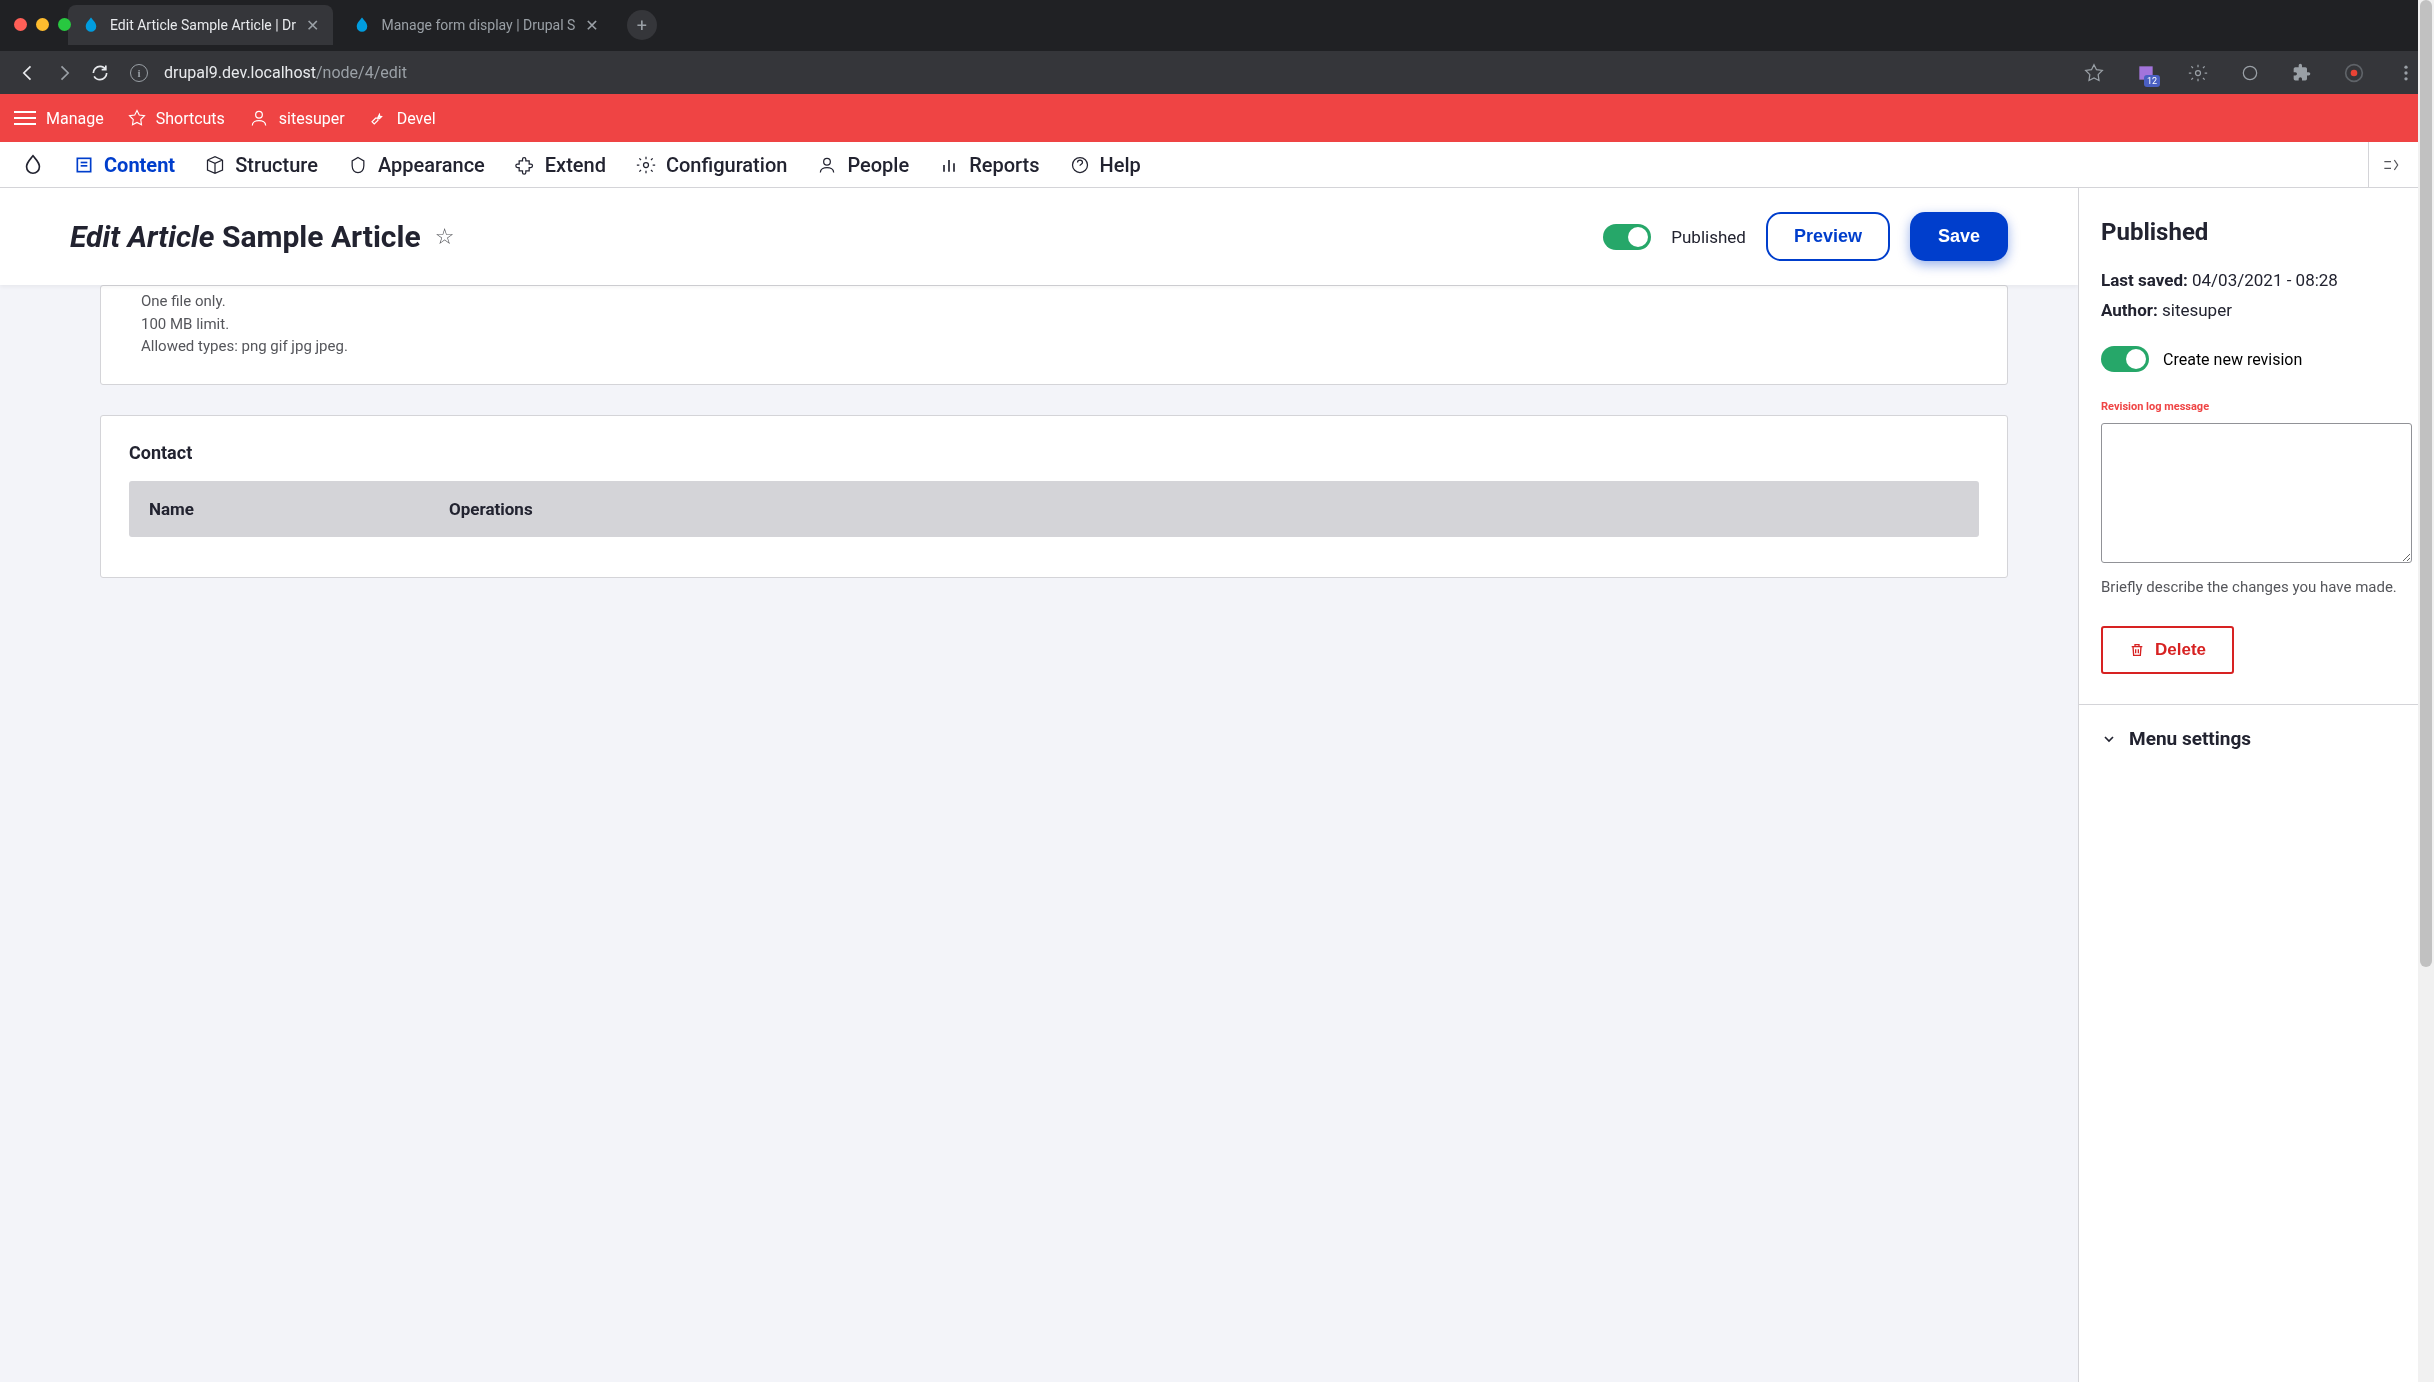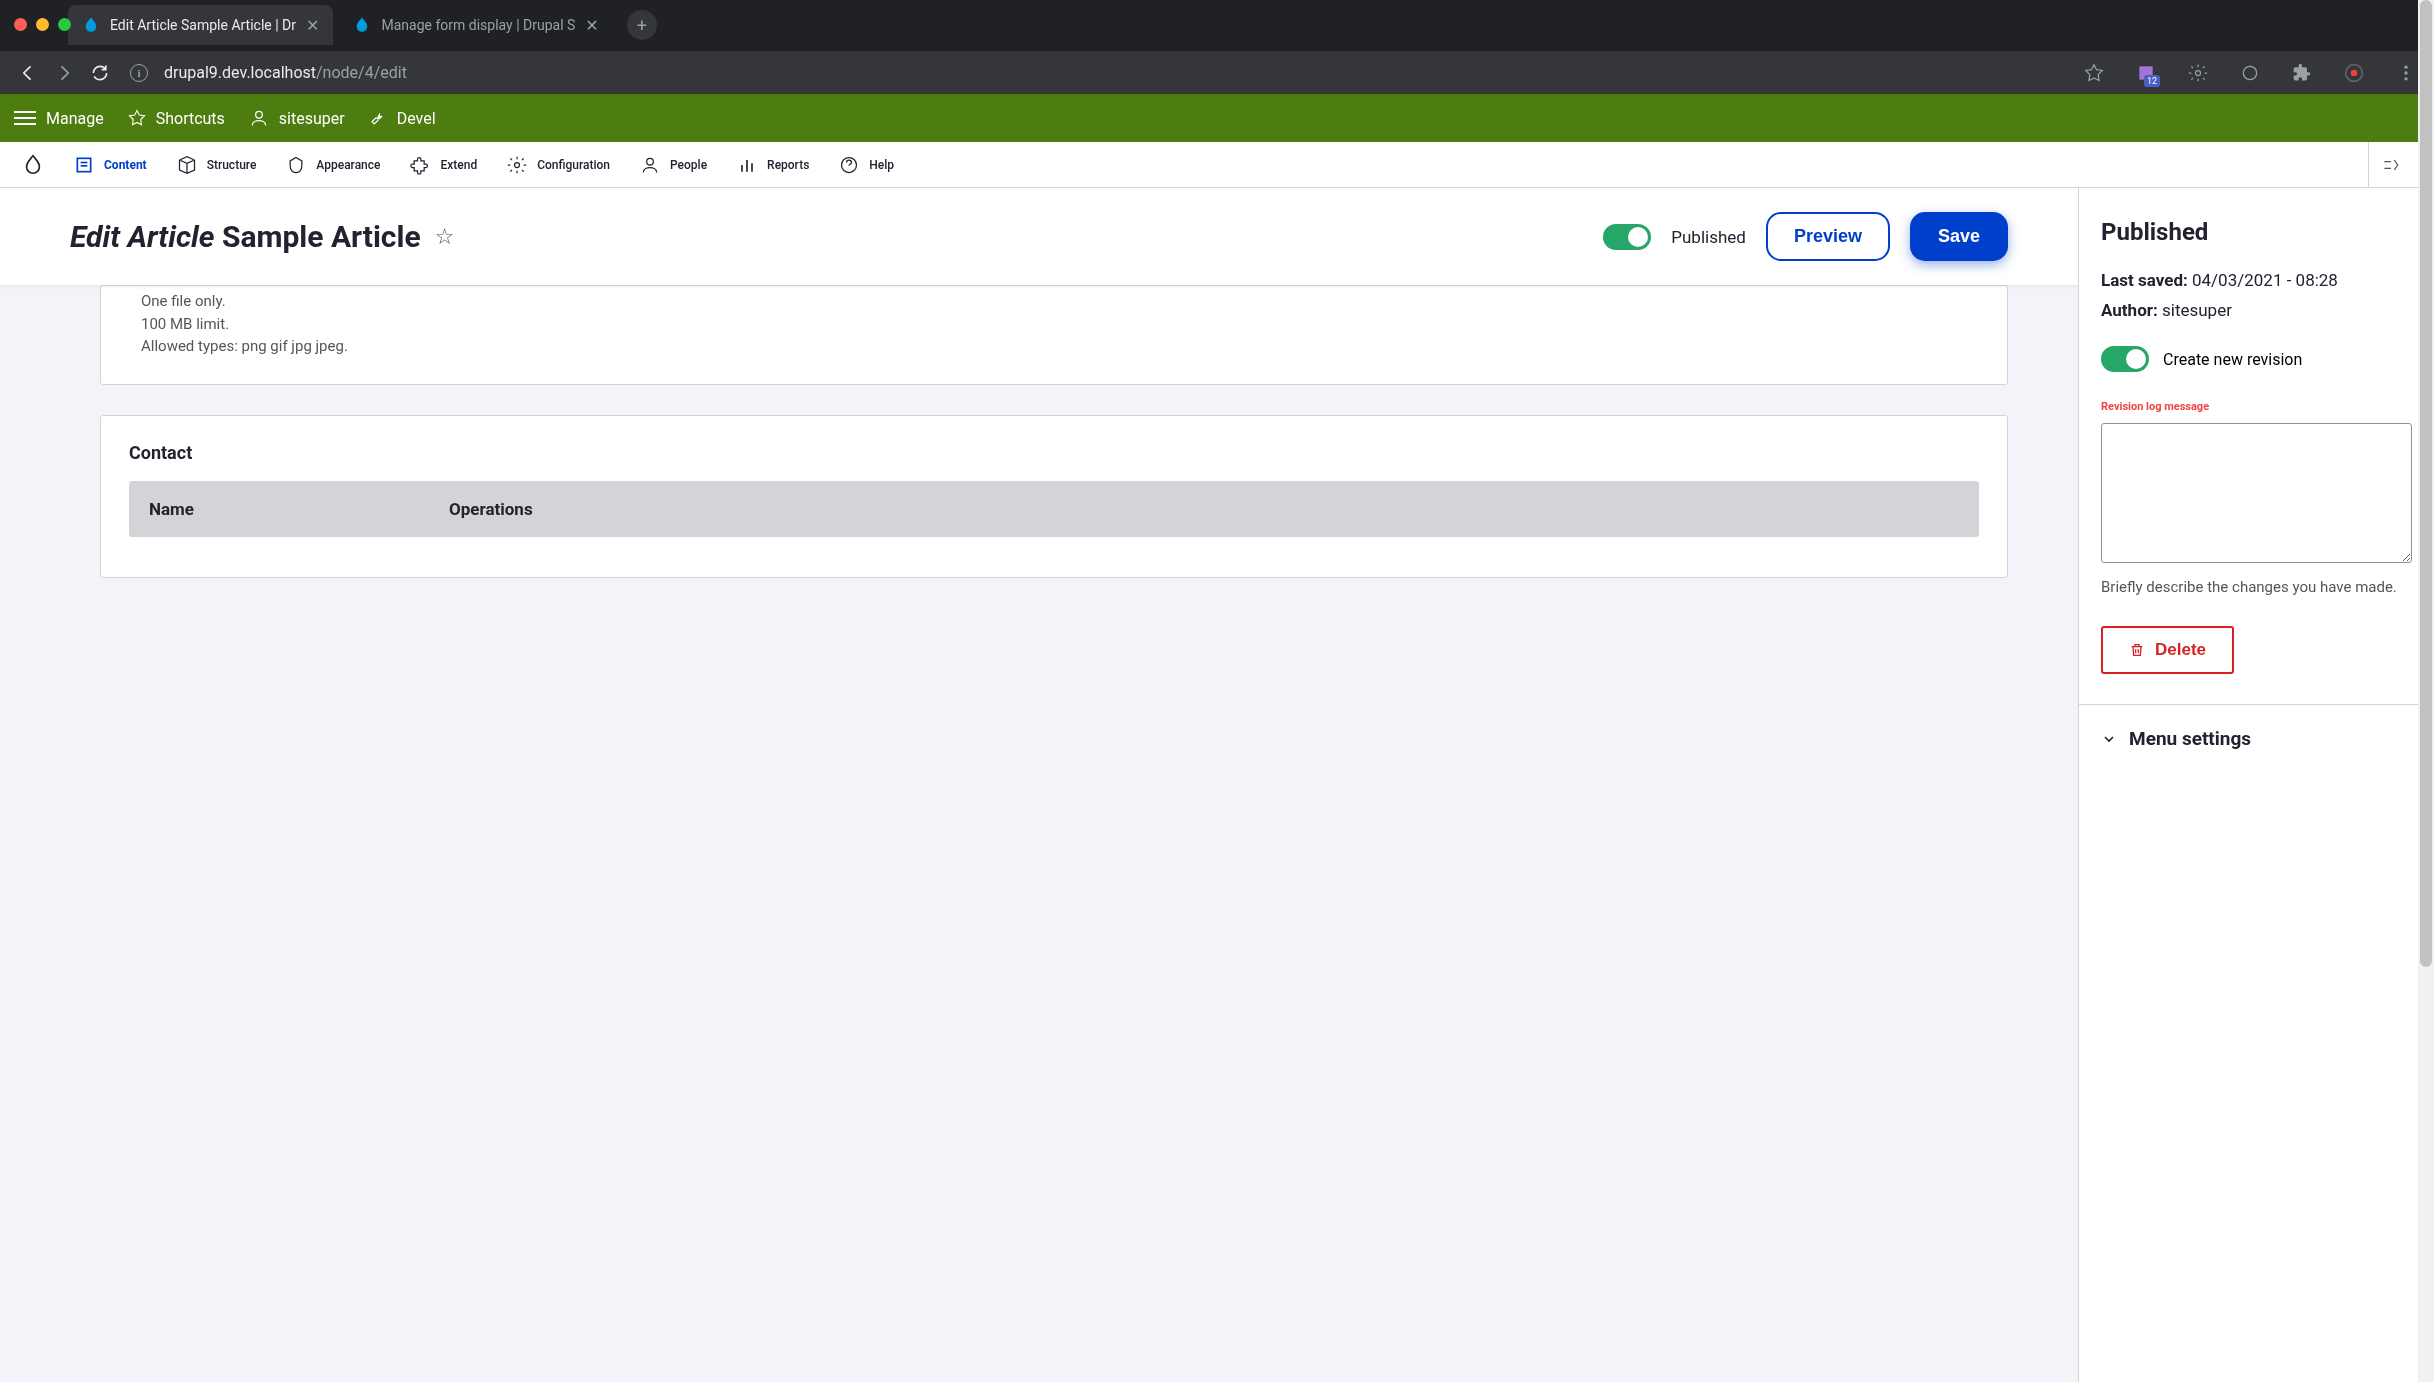--- a/index.html
+++ b/index.html
@@ -27,29 +27,29 @@
 .addr-input { flex: 1; display: flex; align-items: center; padding: 0 12px; color: #e8eaed; font-size: 16px; gap: 16px; }
 .url-prefix { color: #e8eaed; }
 .url-suffix { color: #9aa0a6; }
 .info-icon { width: 18px; height: 18px; border: 1.5px solid #9aa0a6; border-radius: 50%; display: flex; align-items: center; justify-content: center; font-size: 11px; color: #9aa0a6; font-family: serif; font-weight: bold; }
 .ext-icons { display: flex; gap: 32px; align-items: center; padding-right: 8px; }
 .ext-icon { width: 20px; height: 20px; color: #9aa0a6; display: flex; align-items: center; justify-content: center; }
 .ext-badge { position: relative; }
 .ext-badge .badge { position: absolute; bottom: -4px; right: -4px; background: #4a5fc1; color: #fff; font-size: 9px; padding: 1px 3px; border-radius: 3px; }
 
 
-.drupal-toolbar { background: #4d7c0f; height: 48px; display: flex; align-items: center; padding: 0 14px; gap: 24px; }
+.drupal-toolbar { background: #ef4444; height: 48px; display: flex; align-items: center; padding: 0 14px; gap: 24px; }
 .tb-item { display: flex; align-items: center; gap: 10px; color: #fff; font-size: 16px; cursor: pointer; }
 .tb-menu-icon { width: 22px; display: flex; flex-direction: column; gap: 4px; }
 .tb-menu-icon span { height: 2px; background: #fff; }
 
 
 .admin-menu { background: #fff; height: 46px; display: flex; align-items: center; padding: 0 22px; border-bottom: 1px solid #d4d4d8; justify-content: space-between; }
 .admin-menu-left { display: flex; align-items: center; gap: 30px; }
-.am-item { display: flex; align-items: center; gap: 10px; color: #222330; font-size: 12px; font-weight: 500; cursor: pointer; }
+.am-item { display: flex; align-items: center; gap: 10px; color: #222330; font-size: 20px; font-weight: 500; cursor: pointer; }
 .am-item.active { color: #003ecc; font-weight: 700; }
 .am-icon { width: 20px; height: 20px; display: flex; align-items: center; justify-content: center; }
 .drupal-drop { width: 22px; height: 22px; }
 .expand-icon { width: 44px; height: 46px; display: flex; align-items: center; justify-content: center; border-left: 1px solid #d4d4d8; color: #55565b; }
 
 
 .content-wrap { display: flex; height: calc(100vh - 188px); background: #f3f4f9; }
 .main-col { flex: 1; overflow-y: auto; position: relative; }
 .side-col { width: 356px; background: #fff; border-left: 1px solid #d4d4d8; padding: 30px 22px; overflow-y: auto; }
 

